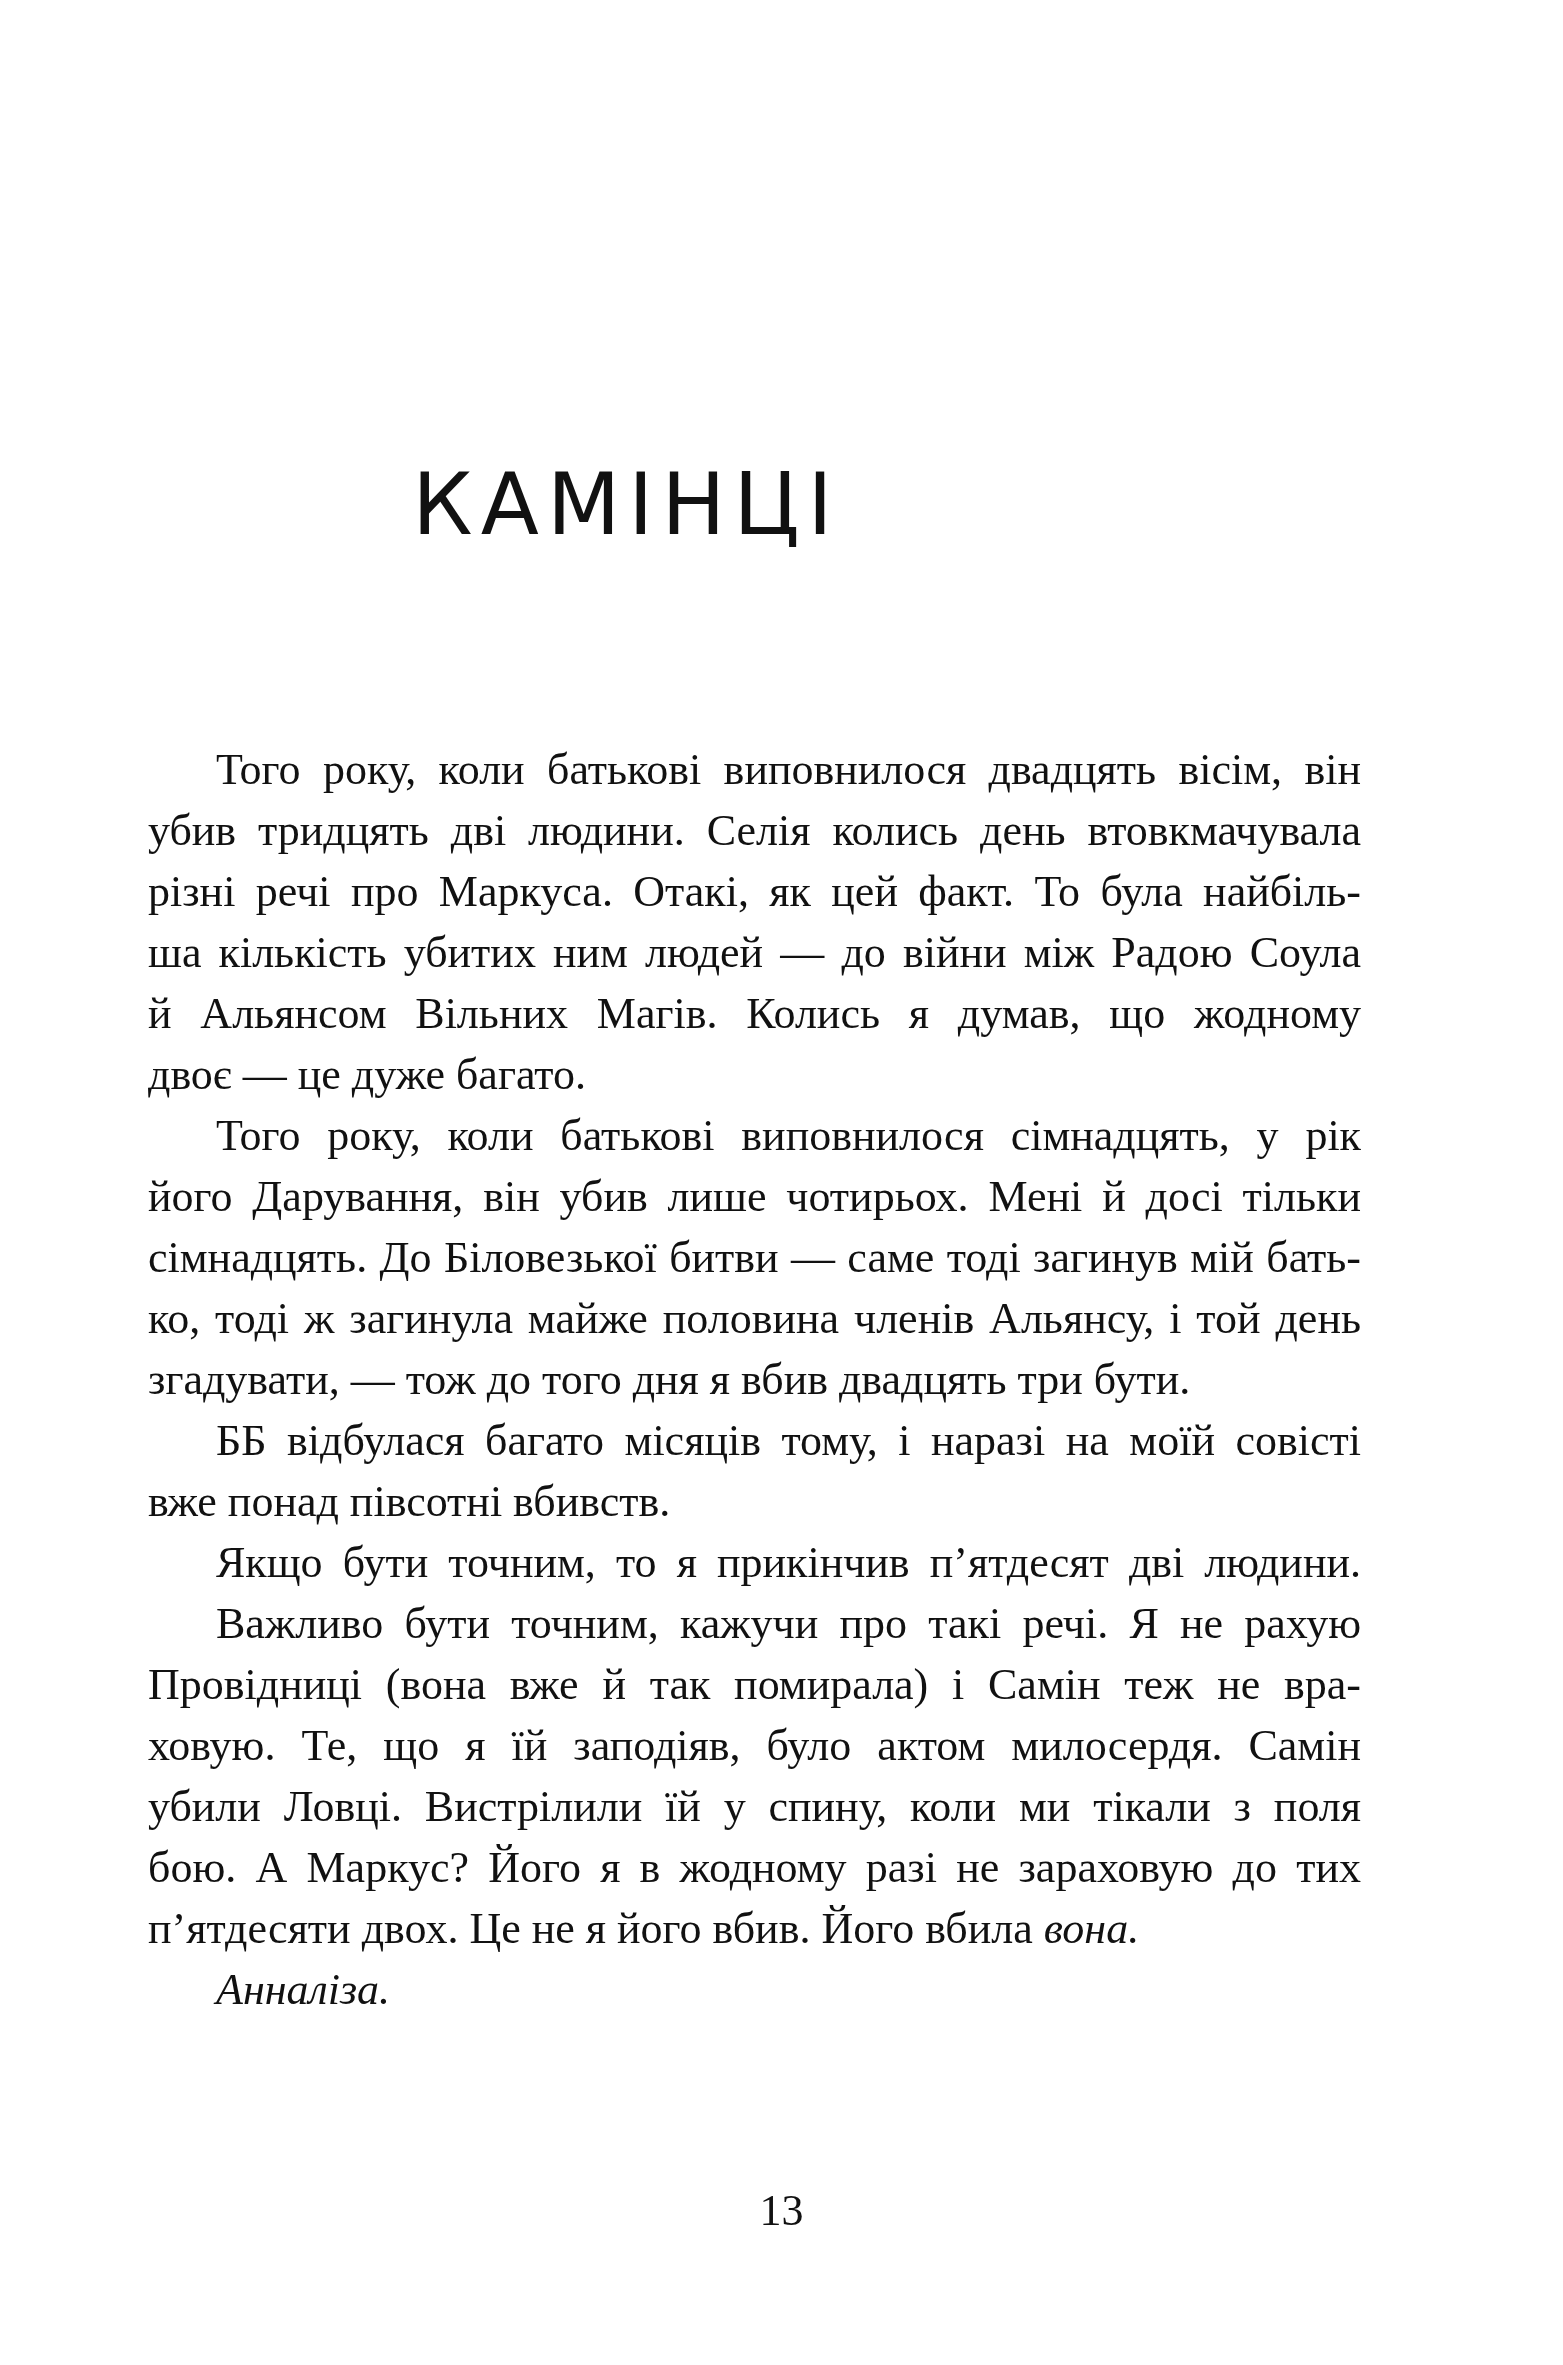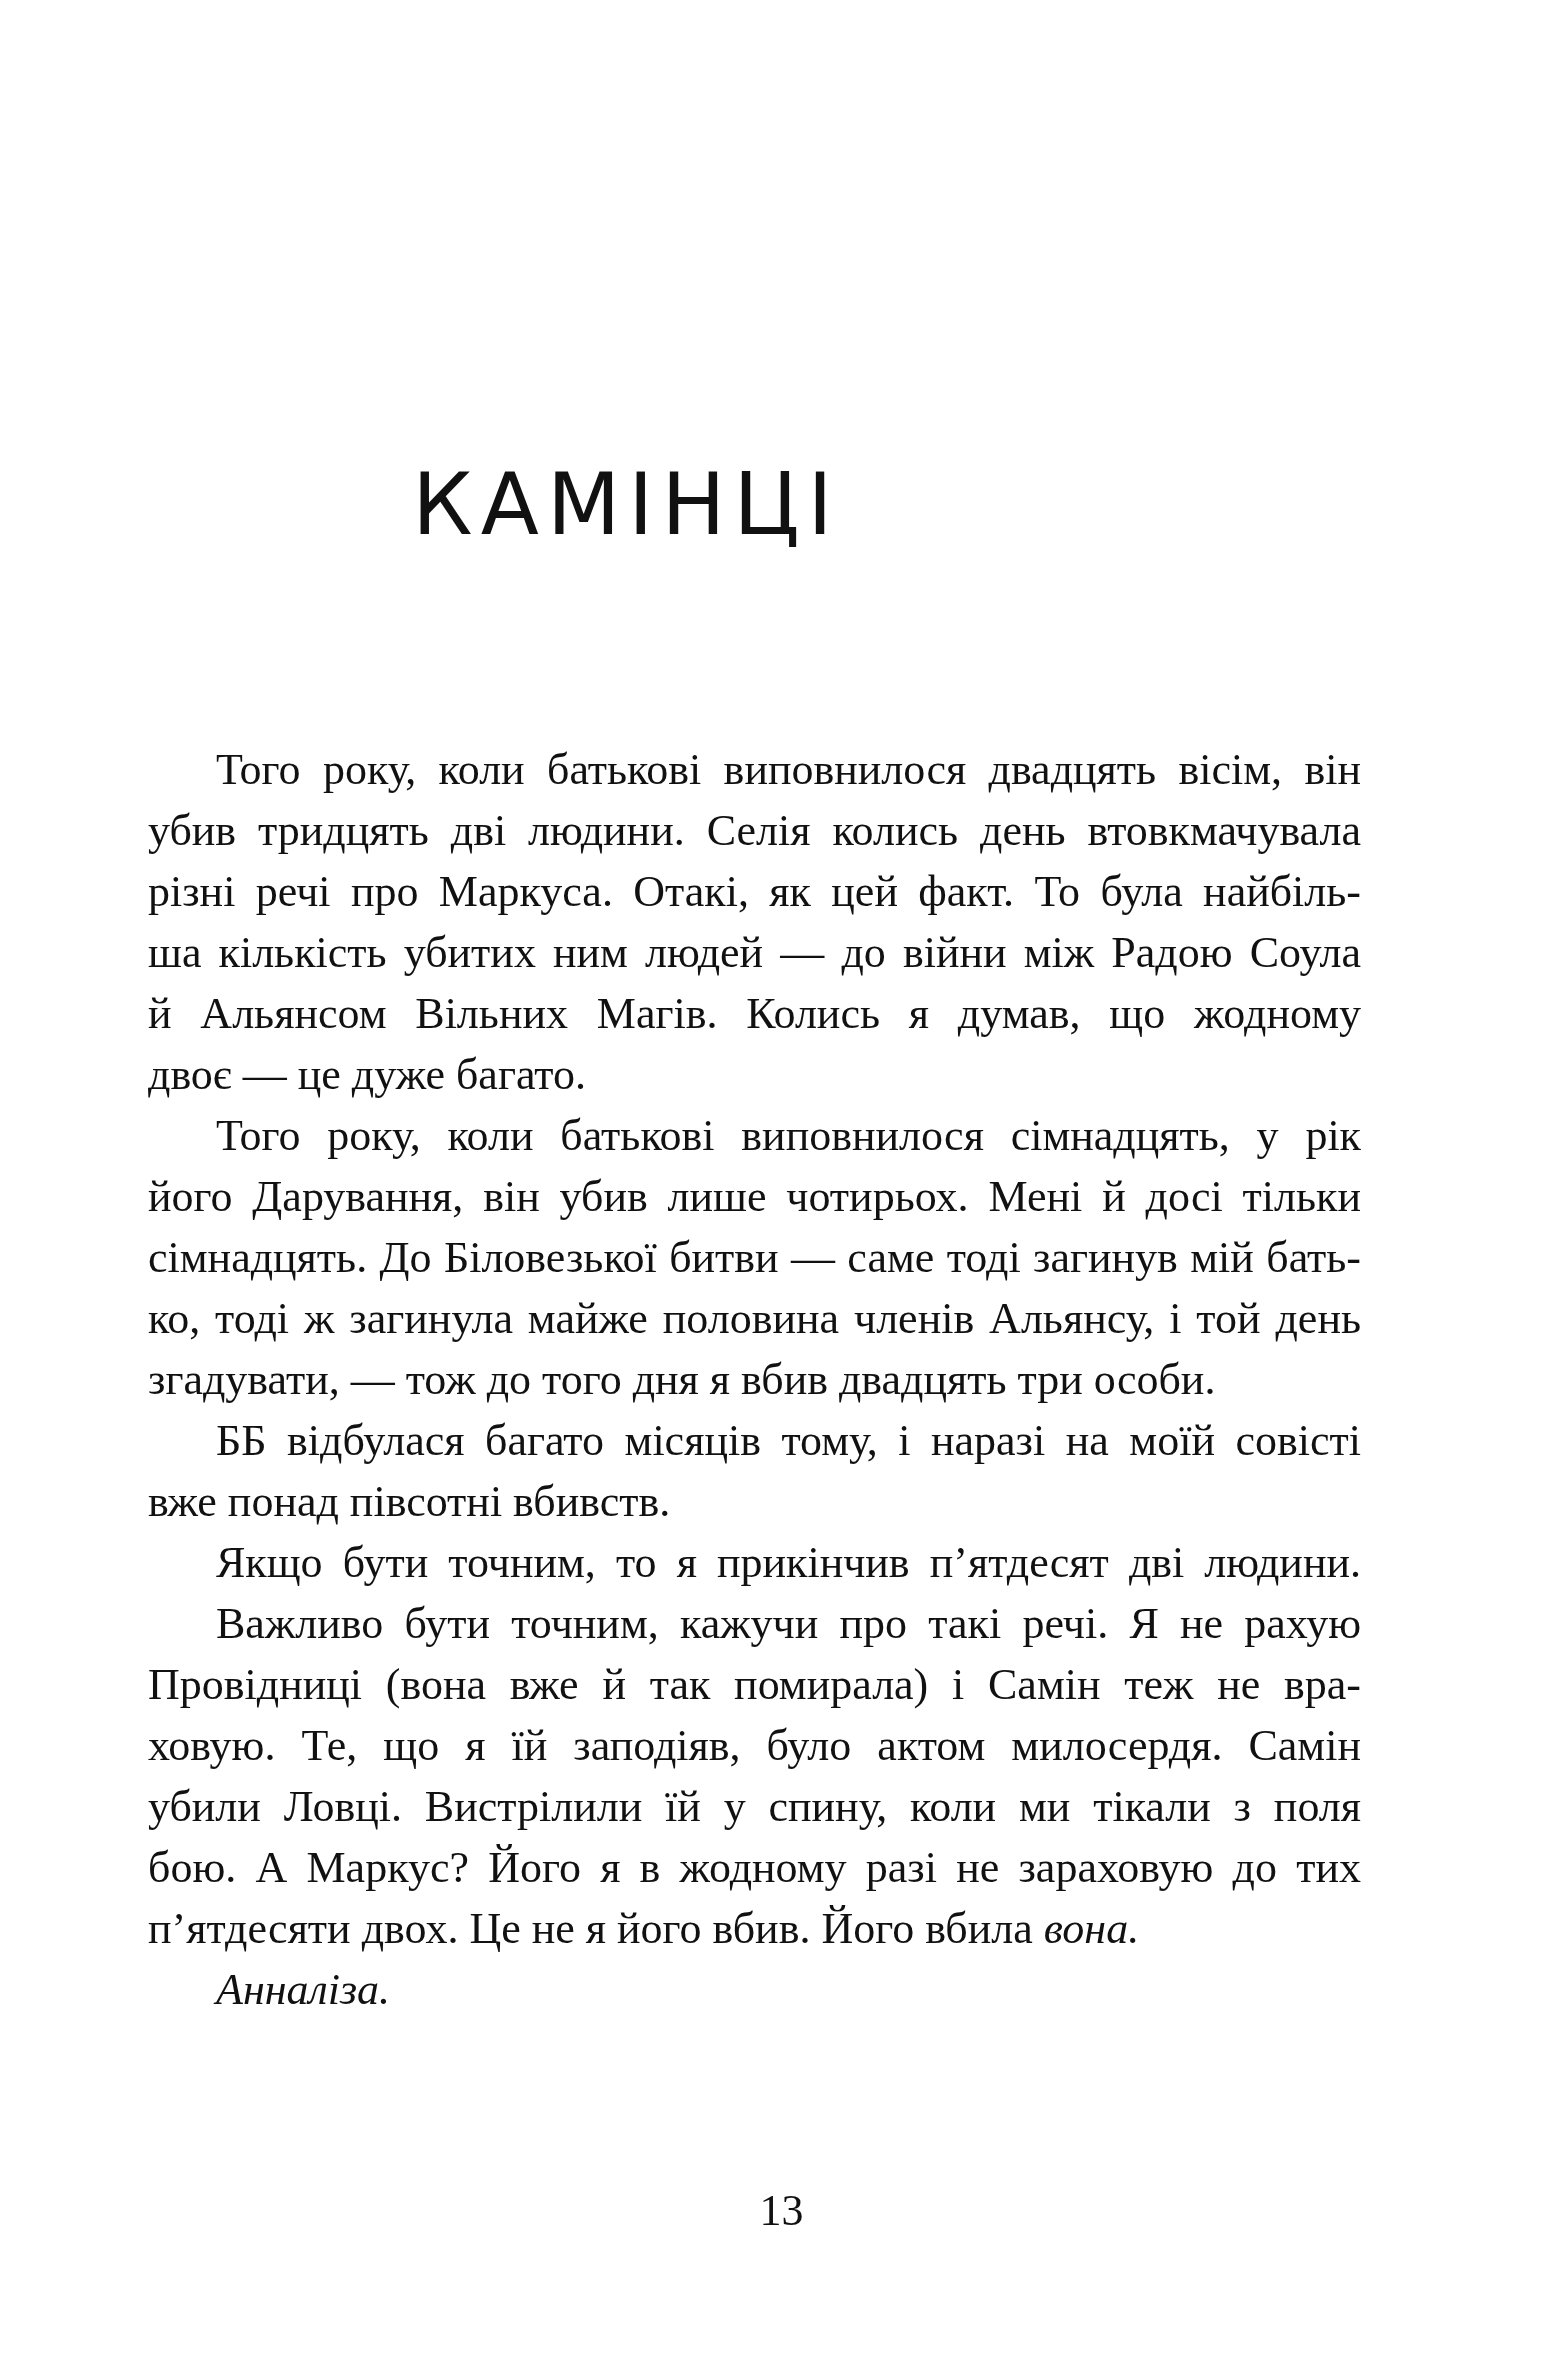--- a/index.html
+++ b/index.html
@@ -38,21 +38,21 @@
     <span class="line indent">Того року, коли батькові виповнилося двадцять вісім, він</span>
     <span class="line">убив тридцять дві людини. Селія колись день втовкмачувала</span>
     <span class="line">різні речі про Маркуса. Отакі, як цей факт. То була найбіль-</span>
     <span class="line">ша кількість убитих ним людей — до війни між Радою Соула</span>
     <span class="line">й Альянсом Вільних Магів. Колись я думав, що жодному</span>
     <span class="line last">двоє — це дуже багато.</span>
     <span class="line indent">Того року, коли батькові виповнилося сімнадцять, у рік</span>
     <span class="line">його Дарування, він убив лише чотирьох. Мені й досі тільки</span>
     <span class="line">сімнадцять. До Біловезької битви — саме тоді загинув мій бать-</span>
     <span class="line">ко, тоді ж загинула майже половина членів Альянсу, і той день</span>
-    <span class="line last">згадувати, — тож до того дня я вбив двадцять три особи.</span>
+    <span class="line last">згадувати, — тож до того дня я вбив двадцять три бути.</span>
     <span class="line indent">ББ відбулася багато місяців тому, і наразі на моїй совісті</span>
     <span class="line last">вже понад півсотні вбивств.</span>
     <span class="line indent">Якщо бути точним, то я прикінчив п’ятдесят дві людини.</span>
     <span class="line indent">Важливо бути точним, кажучи про такі речі. Я не рахую</span>
     <span class="line">Провідниці (вона вже й так помирала) і Самін теж не вра-</span>
     <span class="line">ховую. Те, що я їй заподіяв, було актом милосердя. Самін</span>
     <span class="line">убили Ловці. Вистрілили їй у спину, коли ми тікали з поля</span>
     <span class="line">бою. А Маркус? Його я в жодному разі не зараховую до тих</span>
     <span class="line last"><span>п’ятдесяти двох. Це не я його вбив. Його вбила </span><span class="it">вона.</span></span>
     <span class="line last indent it">Анналіза.</span>

